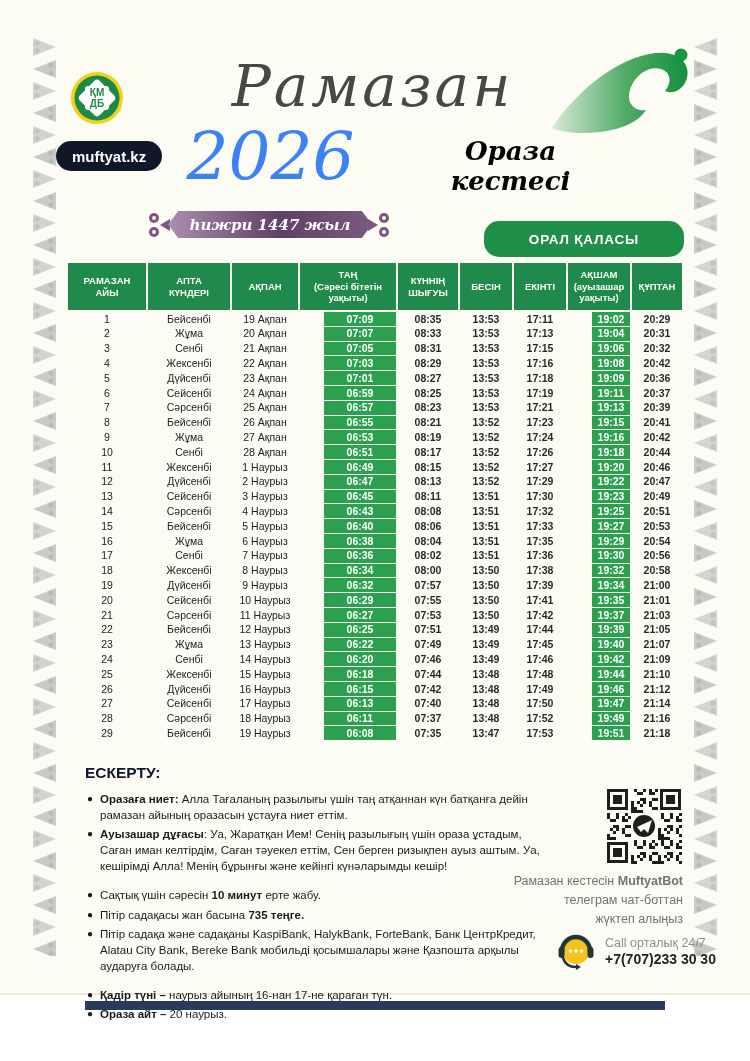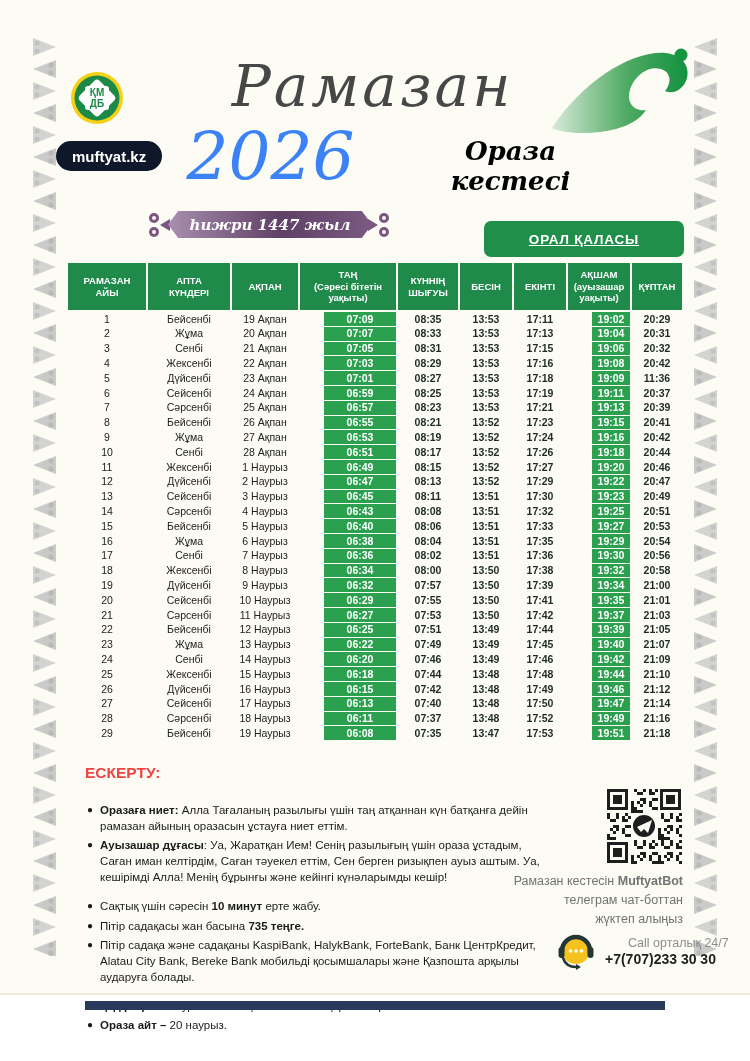--- a/index.html
+++ b/index.html
@@ -24,46 +24,46 @@
          font-family:"DejaVu Serif",serif;font-style:italic;font-weight:bold;font-size:26px;color:#000000;}
   .swoosh{position:absolute;left:548px;top:40px;}
   .hijri{position:absolute;left:168px;top:211px;width:204px;height:27px;display:flex;align-items:center;justify-content:center;
          background:linear-gradient(90deg,#a98fb0,#5f4066 55%,#7a5a80);
          clip-path:polygon(5% 0,95% 0,100% 50%,95% 100%,5% 100%,0 50%);
          color:#fff;font-family:"DejaVu Serif",serif;font-style:italic;font-weight:bold;font-size:15px;}
   .hijri-orn{position:absolute;top:212px;}
   .hijri-orn.l{left:146px;}
   .hijri-orn.r{left:368px;transform:scaleX(-1);}
 
-  .city-btn{position:absolute;left:484px;top:221px;width:200px;height:36px;background:#1f8f4a;border-radius:7px;
-         display:flex;align-items:center;justify-content:center;color:#fff;font-weight:bold;font-size:13.5px;letter-spacing:.8px;border:none;text-decoration:underline;}
+  .city-btn{position:absolute;left:484px;top:221px;width:200px;height:36px;background:#1f8f4a;border-radius:15px;
+         display:flex;align-items:center;justify-content:center;color:#fff;font-weight:bold;font-size:13.5px;letter-spacing:.8px;border:none;}
 
   
   .tgrid{position:absolute;left:68px;display:grid;grid-template-columns:78px 82px 66px 96px 60px 52px 52px 62px 50px;column-gap:2px;}
   .thead{top:263px;row-gap:0;}
   .tbody{top:312px;row-gap:1px;grid-auto-rows:13.8px;}
   .hcell{height:47px;background:#1f8a4a;color:#fff;font-weight:bold;font-size:9.5px;line-height:1.25;
          display:flex;align-items:center;justify-content:center;text-align:center;white-space:pre-line;}
   .cell{display:flex;align-items:center;justify-content:center;font-size:10.5px;line-height:1;color:#222;}
   .time{font-weight:bold;color:#1d2b22;}
   .gcell{background:#2ba04f;color:#fff;font-weight:bold;margin-left:24px;}
 
   
   .notes{position:absolute;left:85px;top:764px;width:470px;}
-  .notes-title{color:#ef4444;font-weight:bold;font-size:15.5px;margin-bottom:20px;}
+  .notes-title{color:#0f172a;font-weight:bold;font-size:15.5px;margin-bottom:9px;}
   .ngroup{margin-bottom:13px;}
   .note{font-size:11.5px;line-height:1.4;color:#1b1b1b;padding-left:15px;position:relative;margin-bottom:3px;}
   .note .bullet{position:absolute;left:2px;top:1px;font-size:10px;}
 
   
   .qr-box{position:absolute;left:606px;top:788px;width:76px;height:76px;}
   .tg-caption{position:absolute;left:455px;top:872px;width:228px;text-align:right;font-size:12.5px;line-height:1.5;color:#737373;}
   .call{position:absolute;left:553px;top:928px;width:200px;display:flex;align-items:center;gap:6px;}
   .call-texts{display:flex;flex-direction:column;}
-  .call-label{color:#8e8e8e;font-size:12.5px;margin-left:23px;}
+  .call-label{color:#8e8e8e;font-size:12.5px;}
   .call-phone{color:#1f1f1f;font-weight:bold;font-size:14px;margin-top:1px;}
 
   .navy-bar{position:absolute;left:85px;top:1001px;width:580px;height:9px;background:#2a3a5e;}
 </style>
 </head>
 <body>
 
 <div class="poster">
   <div class="sheet"></div>
 
@@ -201,21 +201,21 @@
       <div class="cell row-e gcell">19:08</div>
       <div class="cell row-e time">20:42</div>
       <div class="cell row-o">5</div>
       <div class="cell row-o">Дүйсенбі</div>
       <div class="cell row-o">23 Ақпан</div>
       <div class="cell row-o gcell">07:01</div>
       <div class="cell row-o time">08:27</div>
       <div class="cell row-o time">13:53</div>
       <div class="cell row-o time">17:18</div>
       <div class="cell row-o gcell">19:09</div>
-      <div class="cell row-o time">11:36</div>
+      <div class="cell row-o time">20:36</div>
       <div class="cell row-e">6</div>
       <div class="cell row-e">Сейсенбі</div>
       <div class="cell row-e">24 Ақпан</div>
       <div class="cell row-e gcell">06:59</div>
       <div class="cell row-e time">08:25</div>
       <div class="cell row-e time">13:53</div>
       <div class="cell row-e time">17:19</div>
       <div class="cell row-e gcell">19:11</div>
       <div class="cell row-e time">20:37</div>
       <div class="cell row-o">7</div>

